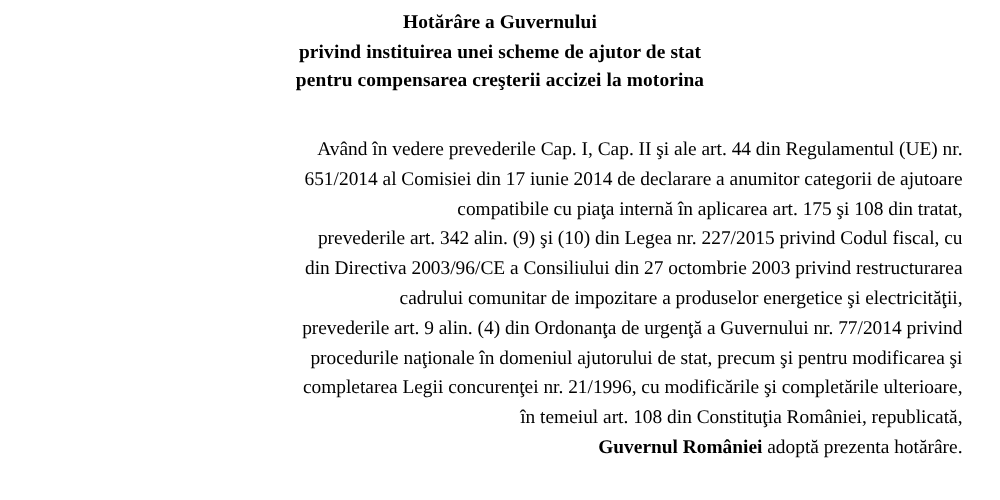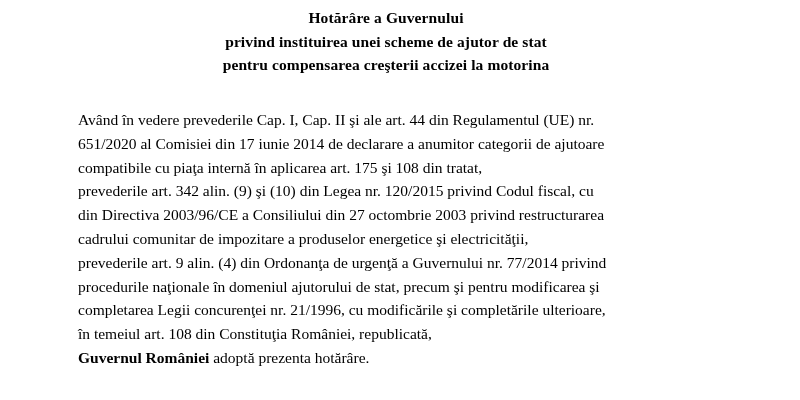--- a/index.html
+++ b/index.html
@@ -12,21 +12,21 @@
     height: 400px;
     overflow: hidden;
     font-family: "Liberation Serif", serif;
     color: #000000;
   }
   .page {
     position: relative;
     width: 800px;
     height: 284px;
     box-sizing: border-box;
-    padding: 6px 30px 0 78px;
+    padding: 6px 30px 0 106px;
     background: #ffffff;
   }
   .title-block {
     text-align: center;
     font-weight: bold;
     font-size: 15.5px;
     line-height: 1.53;
     letter-spacing: 0.1px;
     margin: 0 0 0 0;
     padding-right: 76px;
@@ -37,20 +37,21 @@
   }
   .body-block {
     margin-top: 31px;
     font-size: 15.5px;
     line-height: 1.535;
     text-align: left;
   }
   .para {
     margin: 0;
     padding: 0;
+    text-align: right;
   }
   .para + .para {
     margin-top: 0;
   }
   .para-line {
     display: block;
     white-space: nowrap;
   }
   .closing {
     margin-top: 1px;
@@ -66,23 +67,23 @@
 
   <div class="title-block">
     <span class="title-line">Hotărâre a Guvernului</span>
     <span class="title-line">privind instituirea unei scheme de ajutor de stat</span>
     <span class="title-line">pentru compensarea creşterii accizei la motorina</span>
   </div>
 
   <div class="body-block">
     <p class="para">
       <span class="para-line">Având în vedere prevederile Cap. I, Cap. II şi ale art. 44 din Regulamentul (UE) nr.</span>
-      <span class="para-line">651/2020 al Comisiei din 17 iunie 2014 de declarare a anumitor categorii de ajutoare</span>
+      <span class="para-line">651/2014 al Comisiei din 17 iunie 2014 de declarare a anumitor categorii de ajutoare</span>
       <span class="para-line">compatibile cu piaţa internă în aplicarea art. 175 şi 108 din tratat,</span>
-      <span class="para-line">prevederile art. 342 alin. (9) şi (10) din Legea nr. 120/2015 privind Codul fiscal, cu</span>
+      <span class="para-line">prevederile art. 342 alin. (9) şi (10) din Legea nr. 227/2015 privind Codul fiscal, cu</span>
       <span class="para-line">din Directiva 2003/96/CE a Consiliului din 27 octombrie 2003 privind restructurarea</span>
       <span class="para-line">cadrului comunitar de impozitare a produselor energetice şi electricităţii,</span>
       <span class="para-line">prevederile art. 9 alin. (4) din Ordonanţa de urgenţă a Guvernului nr. 77/2014 privind</span>
       <span class="para-line">procedurile naţionale în domeniul ajutorului de stat, precum şi pentru modificarea şi</span>
       <span class="para-line">completarea Legii concurenţei nr. 21/1996, cu modificările şi completările ulterioare,</span>
       <span class="para-line">în temeiul art. 108 din Constituţia României, republicată,</span>
     </p>
     <p class="para closing">
       <span class="bold">Guvernul României</span><span> adoptă prezenta hotărâre.</span>
     </p>

